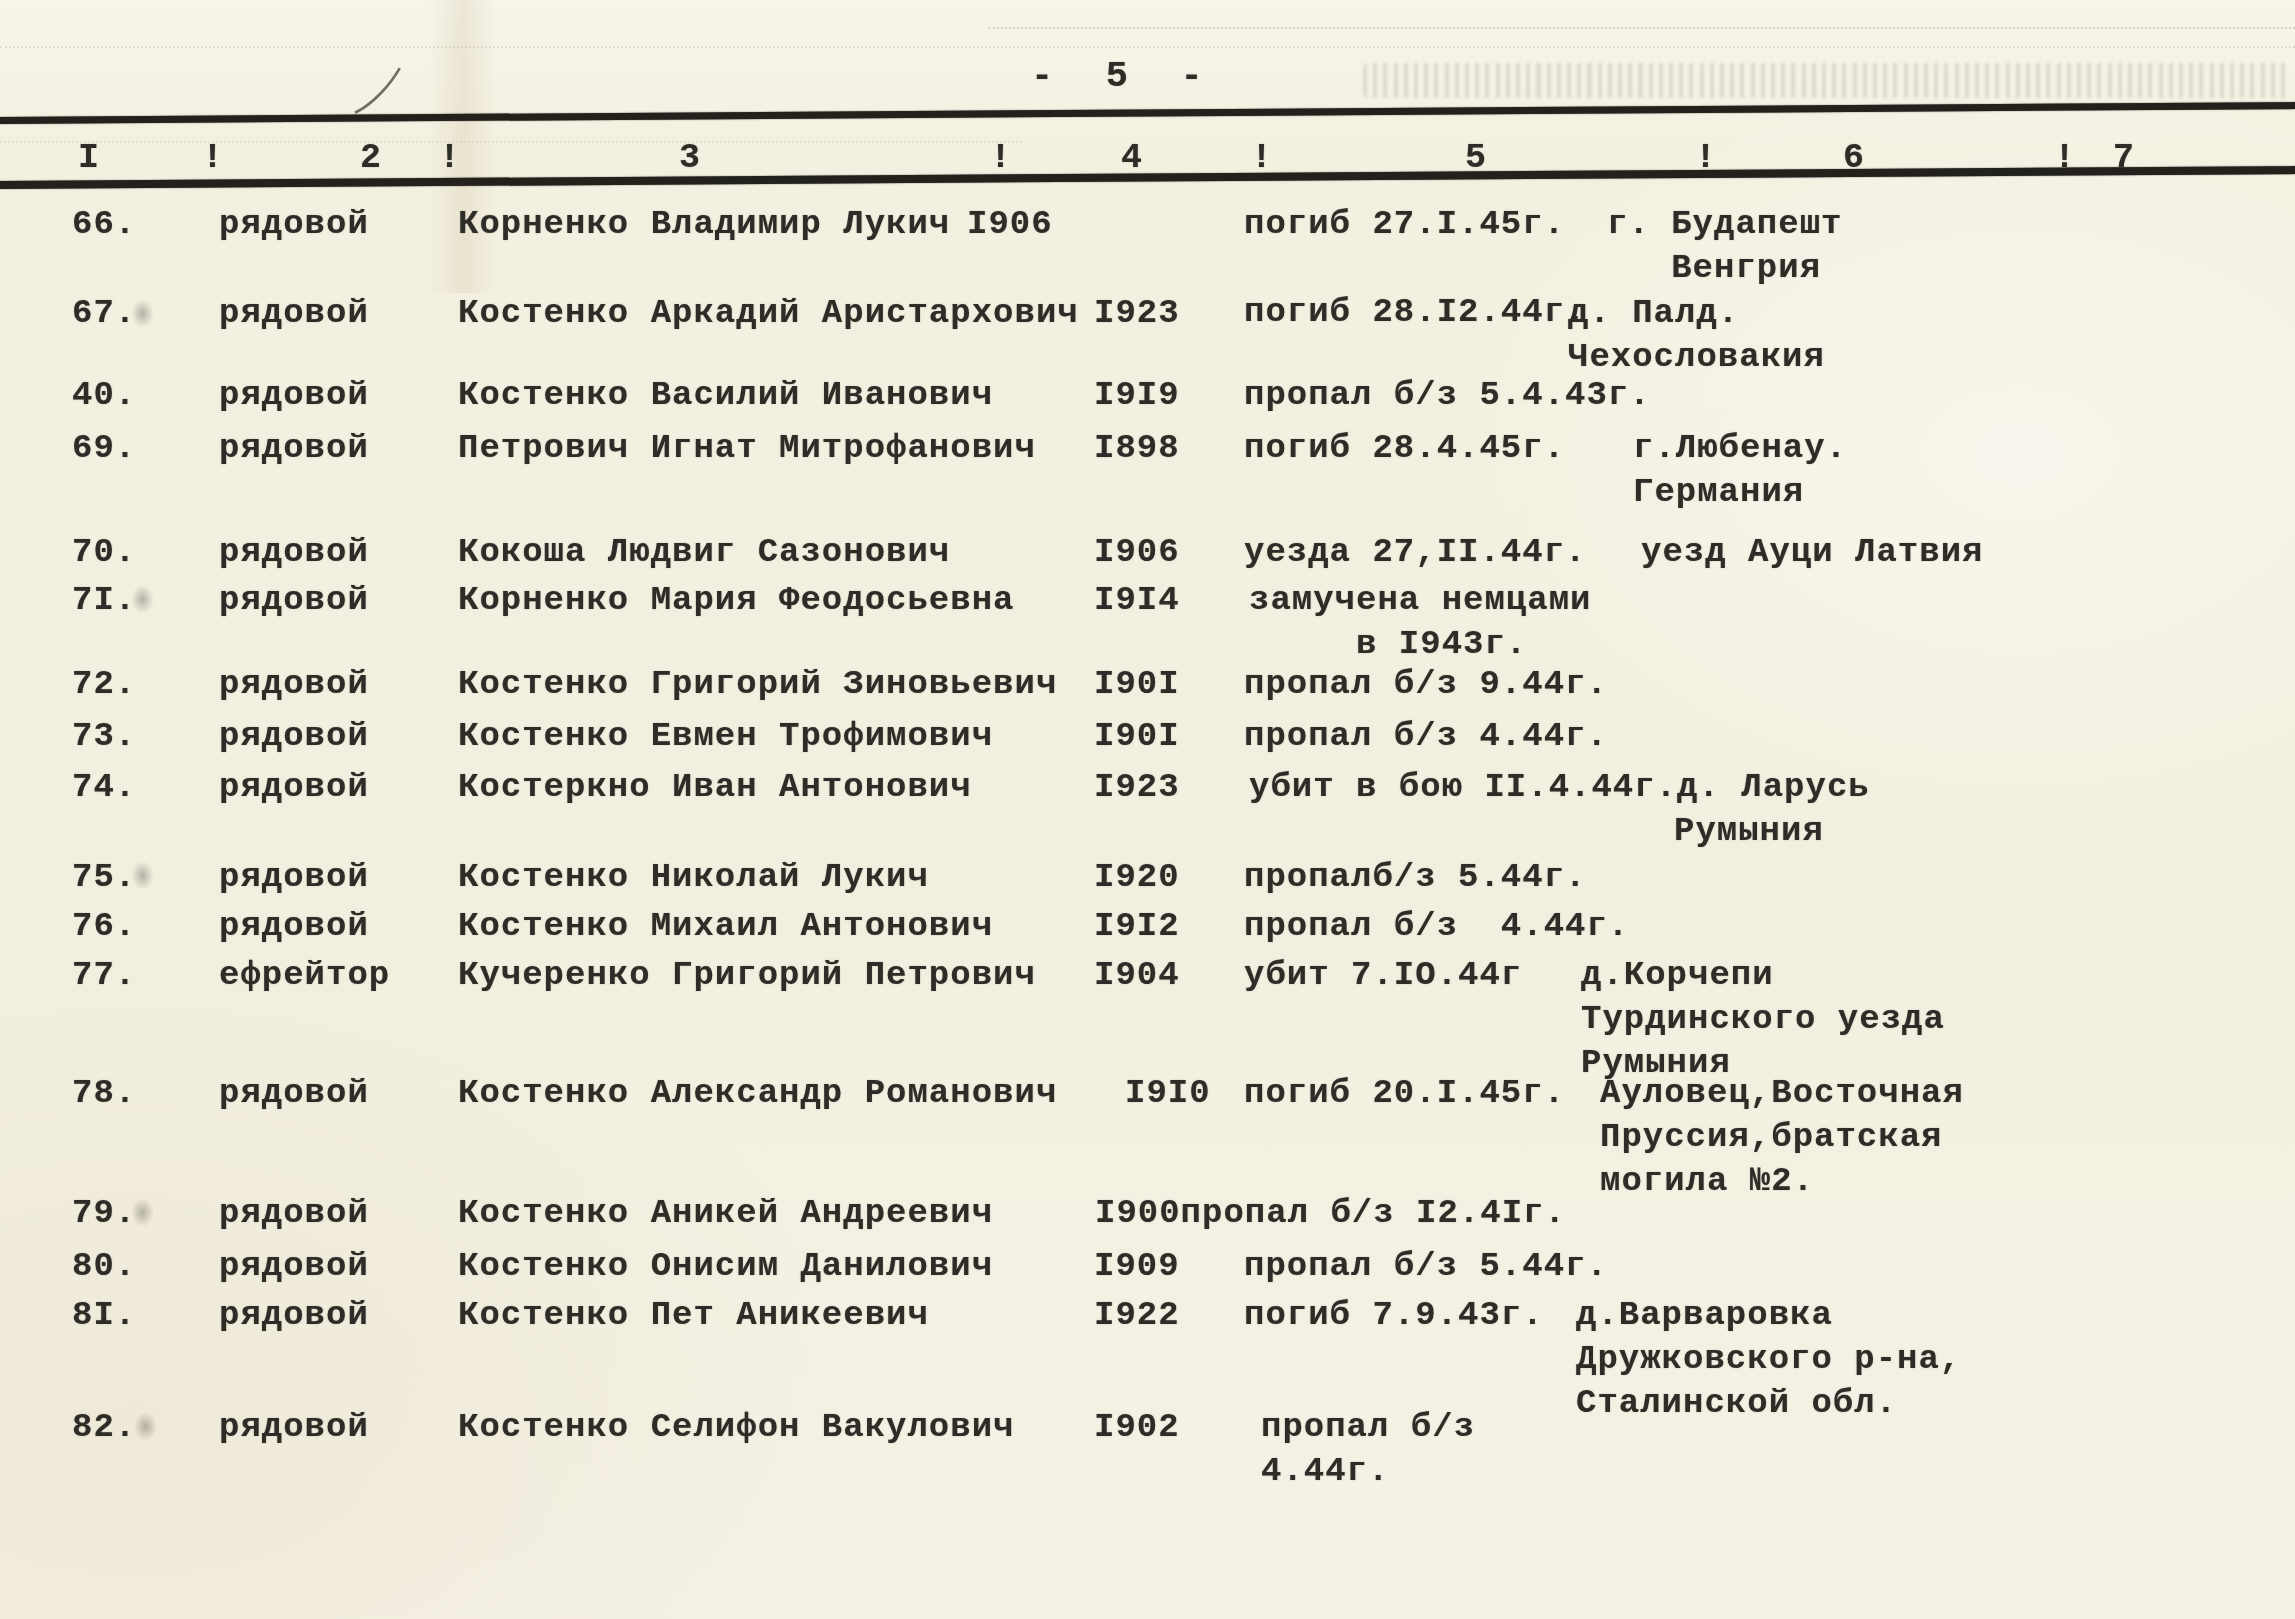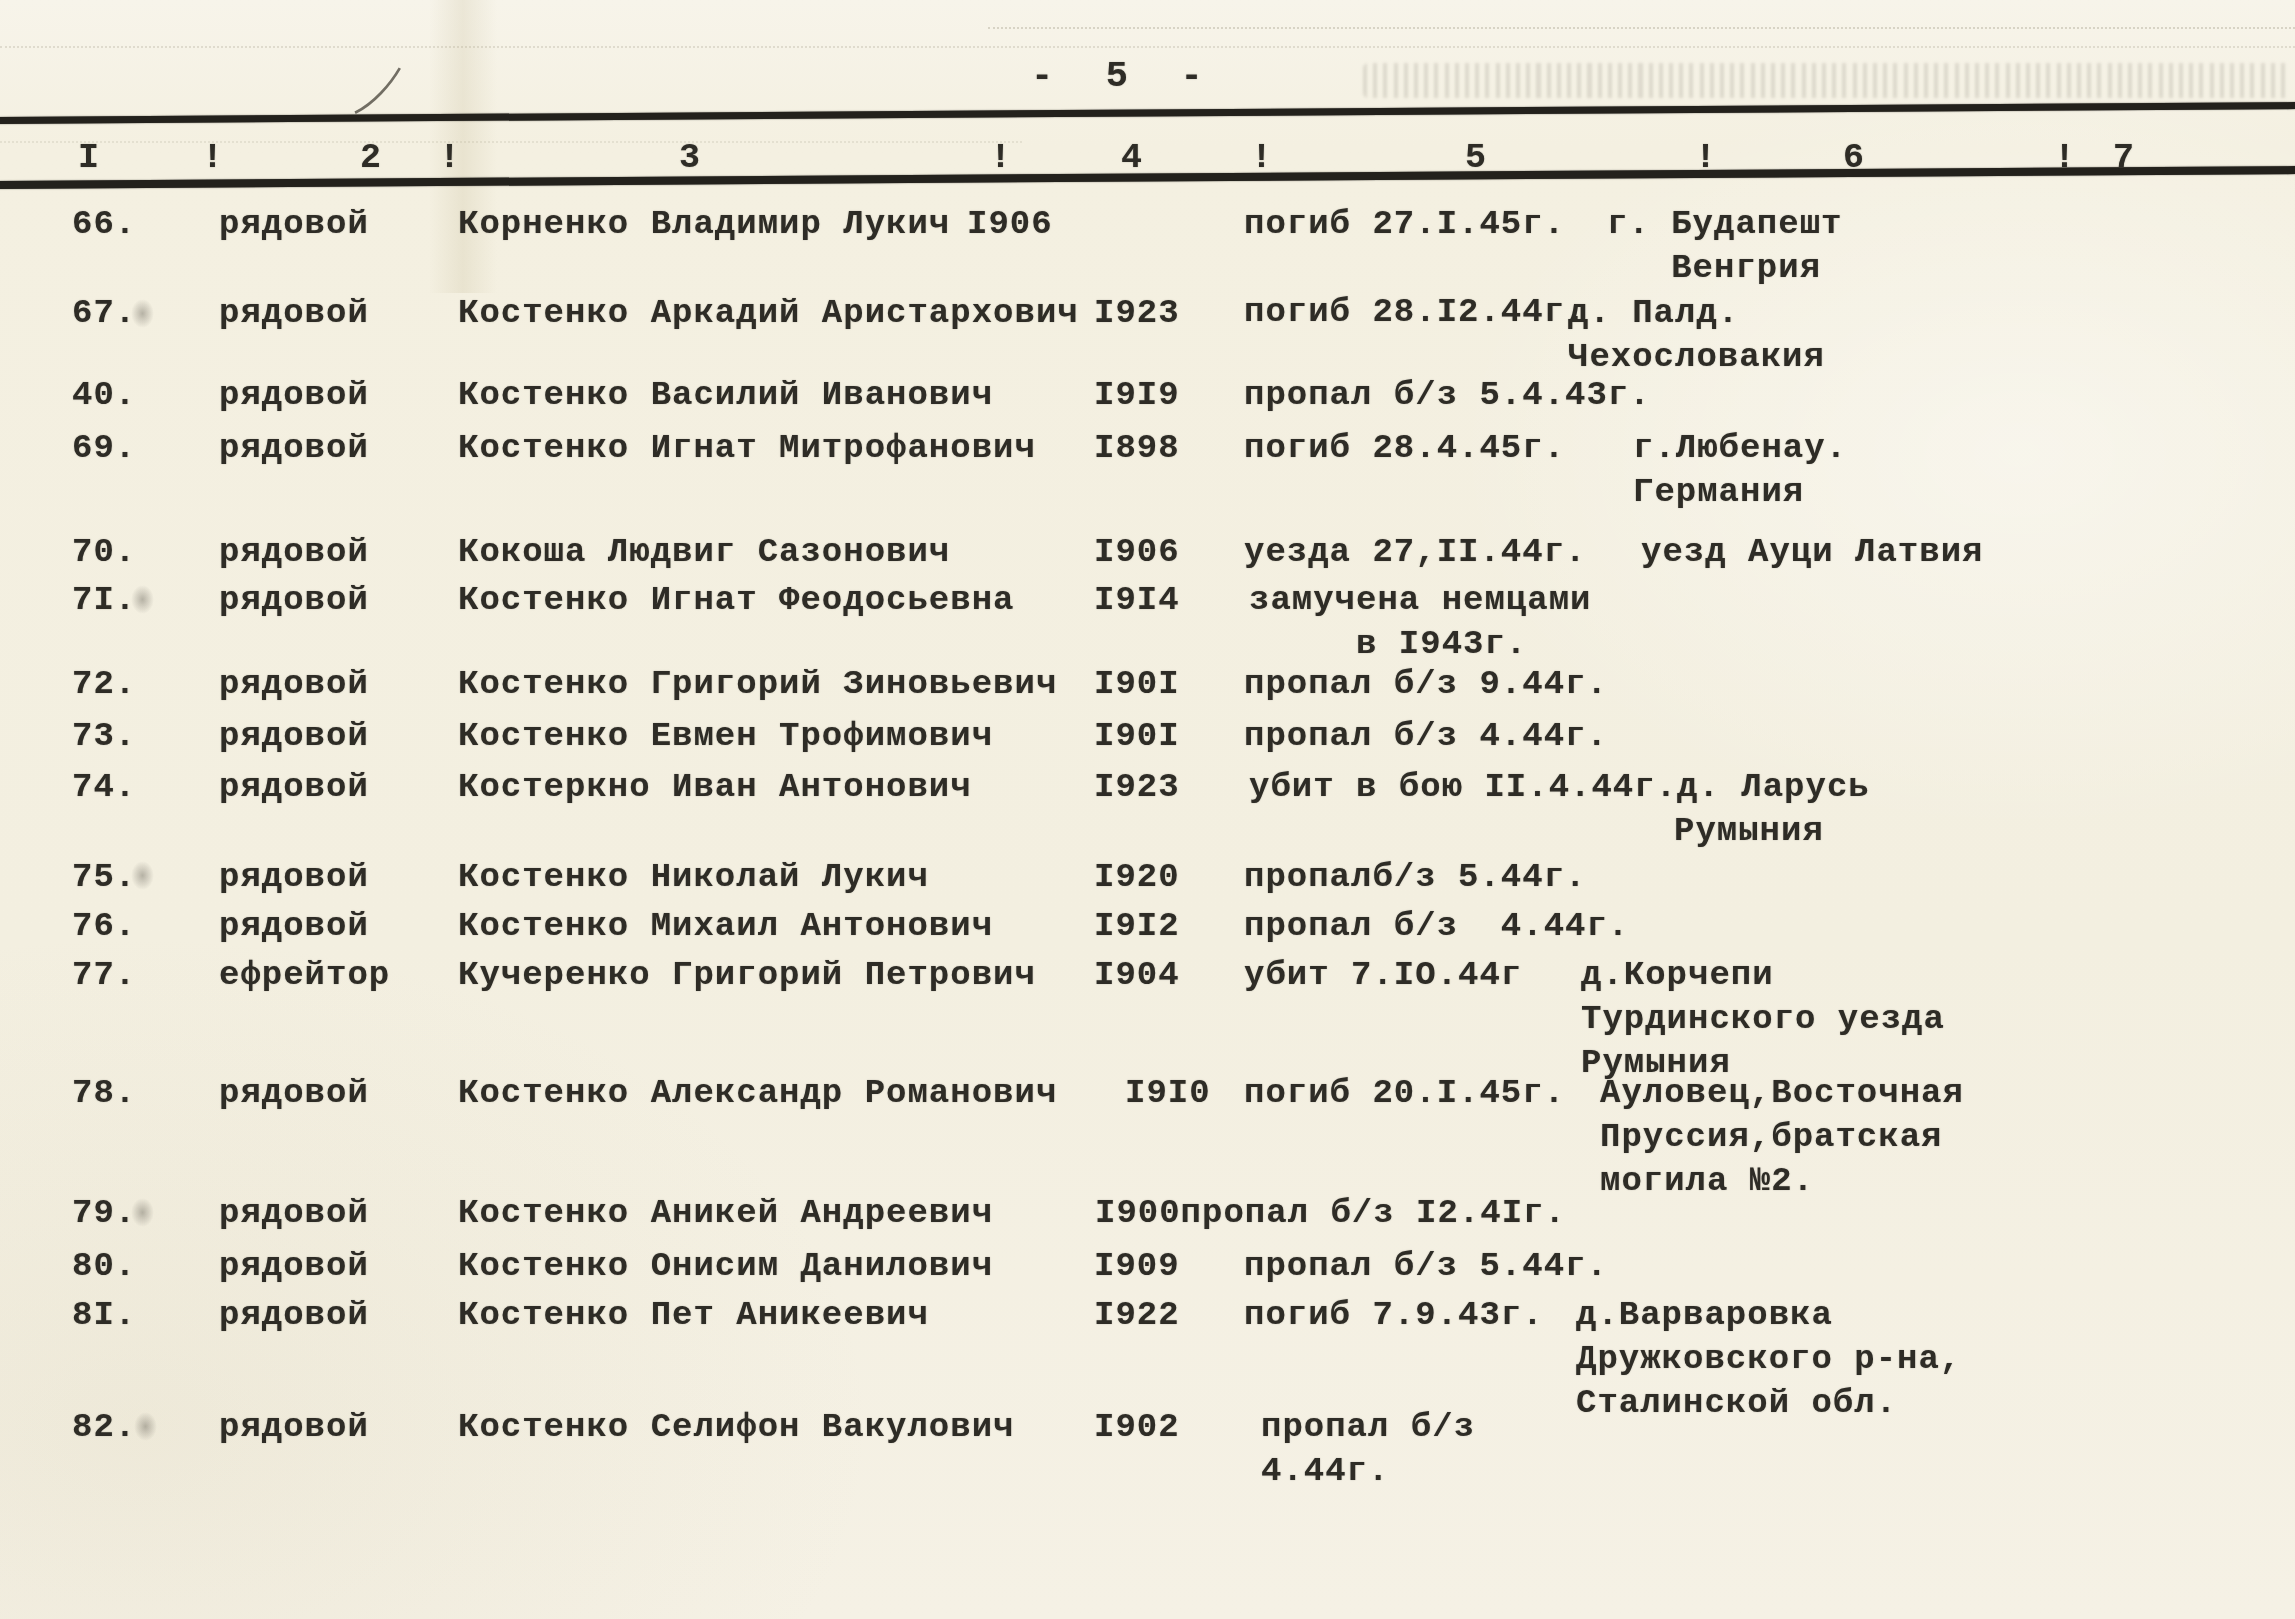--- a/index.html
+++ b/index.html
@@ -128,40 +128,40 @@
   <span class="cell c-num" style="top:373px">40.</span>
   <span class="cell c-rank" style="top:373px">рядовой</span>
   <span class="cell c-name" style="top:373px">Костенко Василий Иванович</span>
   <span class="cell c-year" style="top:373px">I9I9</span>
   <span class="cell c-fate" style="top:373px">пропал б/з 5.4.43г.</span>
 </div>
 
 <div>
   <span class="cell c-num" style="top:426px">69.</span>
   <span class="cell c-rank" style="top:426px">рядовой</span>
-  <span class="cell c-name" style="top:426px">Костенко Игнат Митрофанович</span>
+  <span class="cell c-name" style="top:426px">Петрович Игнат Митрофанович</span>
   <span class="cell c-year" style="top:426px">I898</span>
   <span class="cell c-fate" style="top:426px">погиб 28.4.45г.</span>
   <span class="cell c-place" style="top:426px;left:1633px">г.Любенау.
 Германия</span>
 </div>
 
 <div>
   <span class="cell c-num" style="top:530px">70.</span>
   <span class="cell c-rank" style="top:530px">рядовой</span>
   <span class="cell c-name" style="top:530px">Кокоша Людвиг Сазонович</span>
   <span class="cell c-year" style="top:530px">I906</span>
   <span class="cell c-fate" style="top:530px">уезда 27,II.44г.</span>
   <span class="cell c-place" style="top:530px;left:1641px">уезд Ауци Латвия</span>
 </div>
 
 <div>
   <span class="cell c-num" style="top:578px">7I.</span>
   <span class="cell c-rank" style="top:578px">рядовой</span>
-  <span class="cell c-name" style="top:578px">Костенко Игнат Феодосьевна</span>
+  <span class="cell c-name" style="top:578px">Корненко Мария Феодосьевна</span>
   <span class="cell c-year" style="top:578px">I9I4</span>
   <span class="cell c-fate" style="top:578px;left:1249px">замучена немцами
      в I943г.</span>
 </div>
 
 <div>
   <span class="cell c-num" style="top:662px">72.</span>
   <span class="cell c-rank" style="top:662px">рядовой</span>
   <span class="cell c-name" style="top:662px">Костенко Григорий Зиновьевич</span>
   <span class="cell c-year" style="top:662px">I90I</span>

